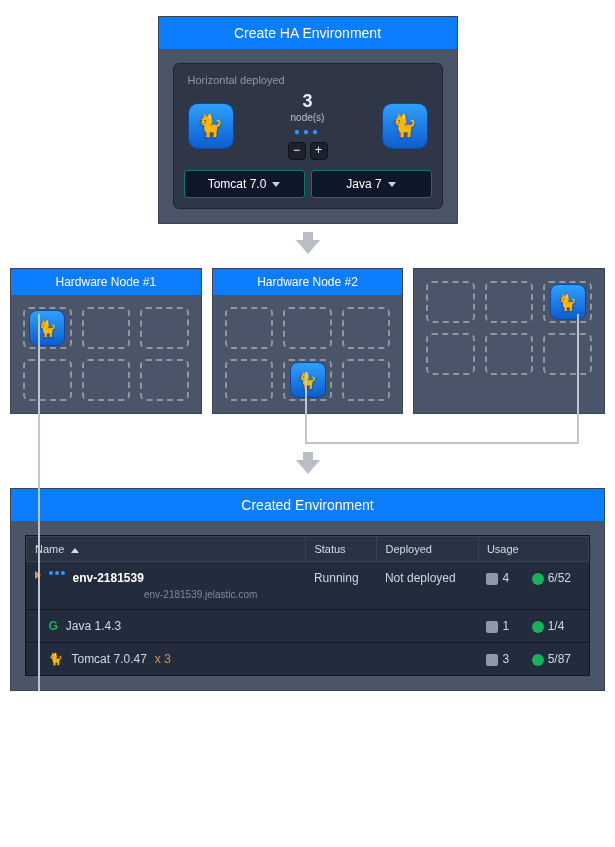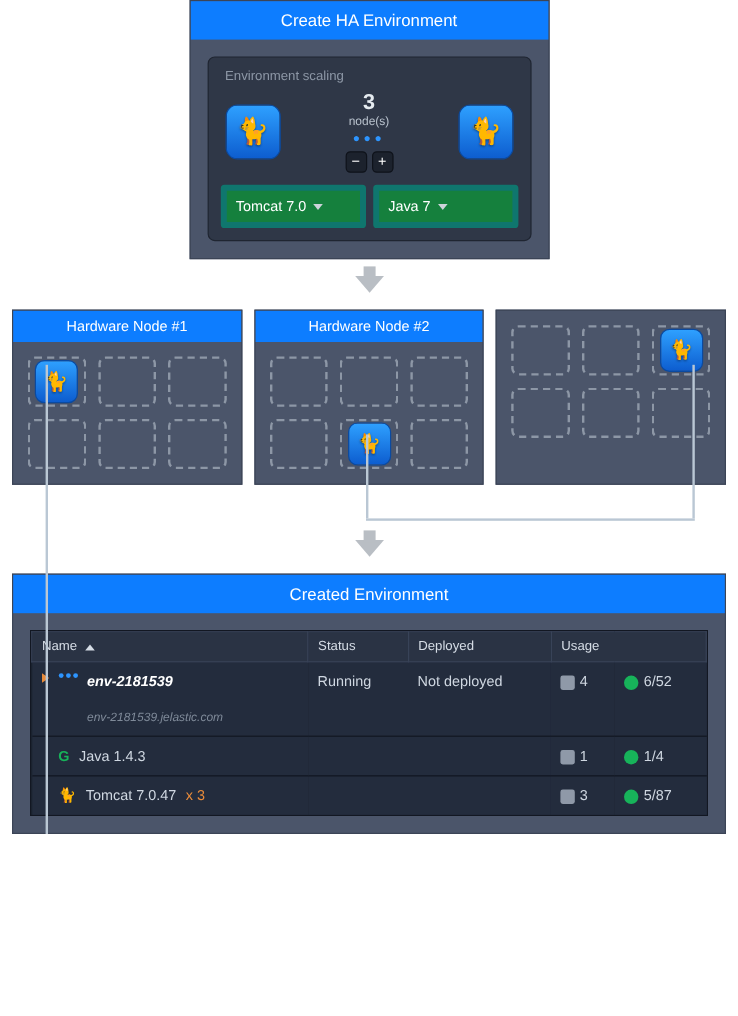--- a/index.html
+++ b/index.html
@@ -18,21 +18,21 @@
   .panel-header {
     background: #0d7dff;
     color: #fff;
     text-align: center;
     padding: 8px 4px;
     font-size: 14px;
   }
   .panel-header.small { font-size: 12px; padding: 6px 2px; }
 
   
-  #create-panel { width: 300px; margin: 0 auto; }
+  #create-panel { width: 300px; margin: 16px auto; }
   .scaling-card {
     margin: 14px;
     padding: 10px 14px 0;
     background: #2f3747;
     border: 1px solid #1f2531;
     border-radius: 6px;
   }
   .scaling-legend { color: #8d97a6; font-size: 11px; margin-bottom: 6px; }
   .scale-row { display: flex; align-items: center; justify-content: space-between; }
   .count-col { text-align: center; color:#b8c1cc; }
@@ -50,24 +50,24 @@
     background: linear-gradient(#2ea0ff,#0d5dcf);
     border: 1px solid #0b4aa0;
     display:flex;align-items:center;justify-content:center;
   }
   .node-icon.small{width:36px;height:36px;border-radius:8px;}
   .cat { font-size:22px; filter: drop-shadow(0 1px 1px rgba(0,0,0,.4)); }
   .node-icon.small .cat{font-size:16px;}
 
   .sel-row { display:flex; gap:6px; margin:10px -4px 10px; }
   .select {
-    flex:1; background:#15803d; color:#fff;
+    flex:1; background:#0f172a; color:#fff;
     padding:6px 8px; border-radius:3px;
-    display:flex;justify-content:flex-start;align-items:center;gap:6px;
-    border:5px solid #0f766e; font-size:12px; cursor:pointer;
+    display:flex;justify-content:center;align-items:center;gap:6px;
+    border:1px solid #0f766e; font-size:12px; cursor:pointer;
   }
   .caret{width:0;height:0;border-left:4px solid transparent;border-right:4px solid transparent;border-top:5px solid #cdd3da;}
 
   
   .flow-arrow {
     width:0;height:0;margin:14px auto;
     border-left:12px solid transparent;
     border-right:12px solid transparent;
     border-top:14px solid #b9bec4;
     position:relative;
@@ -105,40 +105,40 @@
   table{ width:100%; border-collapse:collapse; }
   thead td{
     background:#2a3344; color:#d6dde6; font-size:11px;
     padding:6px 8px; border:1px solid #384358;
   }
   tbody td{
     background:#232c3d; color:#cfd7e1; padding:9px 8px;
     border-top:1px solid #121722; font-size:12px; vertical-align:top;
   }
   .name-cell{display:flex;align-items:flex-start;gap:8px;}
-  .name-stack{display:flex;flex-direction:column;font-style:italic;}
+  .name-stack{display:flex;flex-direction:row;}
   .env-name{font-weight:bold;color:#fff;}
   .env-sub{font-size:10px;color:#7f8a99;margin-top:18px;}
   .mult{color:#e98b3a;margin-left:0;}
   .sort-caret{width:0;height:0;border-left:4px solid transparent;border-right:4px solid transparent;border-bottom:5px solid #d6dde6;display:inline-block;margin-left:4px;vertical-align:middle;}
   .usage-cell, .cloudlet-cell { white-space:nowrap; }
   .disk-ico, .clt-ico { display:inline-block;width:12px;height:12px;border-radius:2px;vertical-align:middle;margin-right:4px;}
   .disk-ico{background:#8f99a8;}
   .clt-ico{background:#17b35a;border-radius:6px;}
   .tri{display:inline-block;width:0;height:0;border-left:6px solid #e98b3a;border-top:4px solid transparent;border-bottom:4px solid transparent;}
   .dots3{display:inline-flex;gap:2px;}
   .dots3 i{width:4px;height:4px;background:#2d95ff;border-radius:50%;display:block;}
 </style>
 </head>
 <body>
 
 <div class="panel" id="create-panel">
   <div class="panel-header">Create HA Environment</div>
   <div class="scaling-card">
-    <div class="scaling-legend">Environment scaling</div>
+    <div class="scaling-legend">Horizontal deployed</div>
     <div class="scale-row">
       <div class="node-icon">
           <span class="cat">🐈</span>
         </div>
       <div class="count-col">
         <div class="count-num">3</div>
         <div class="count-lbl">node(s)</div>
         <div class="dots">●●●</div>
         <div class="stepper">
           <div class="step-btn">−</div>

